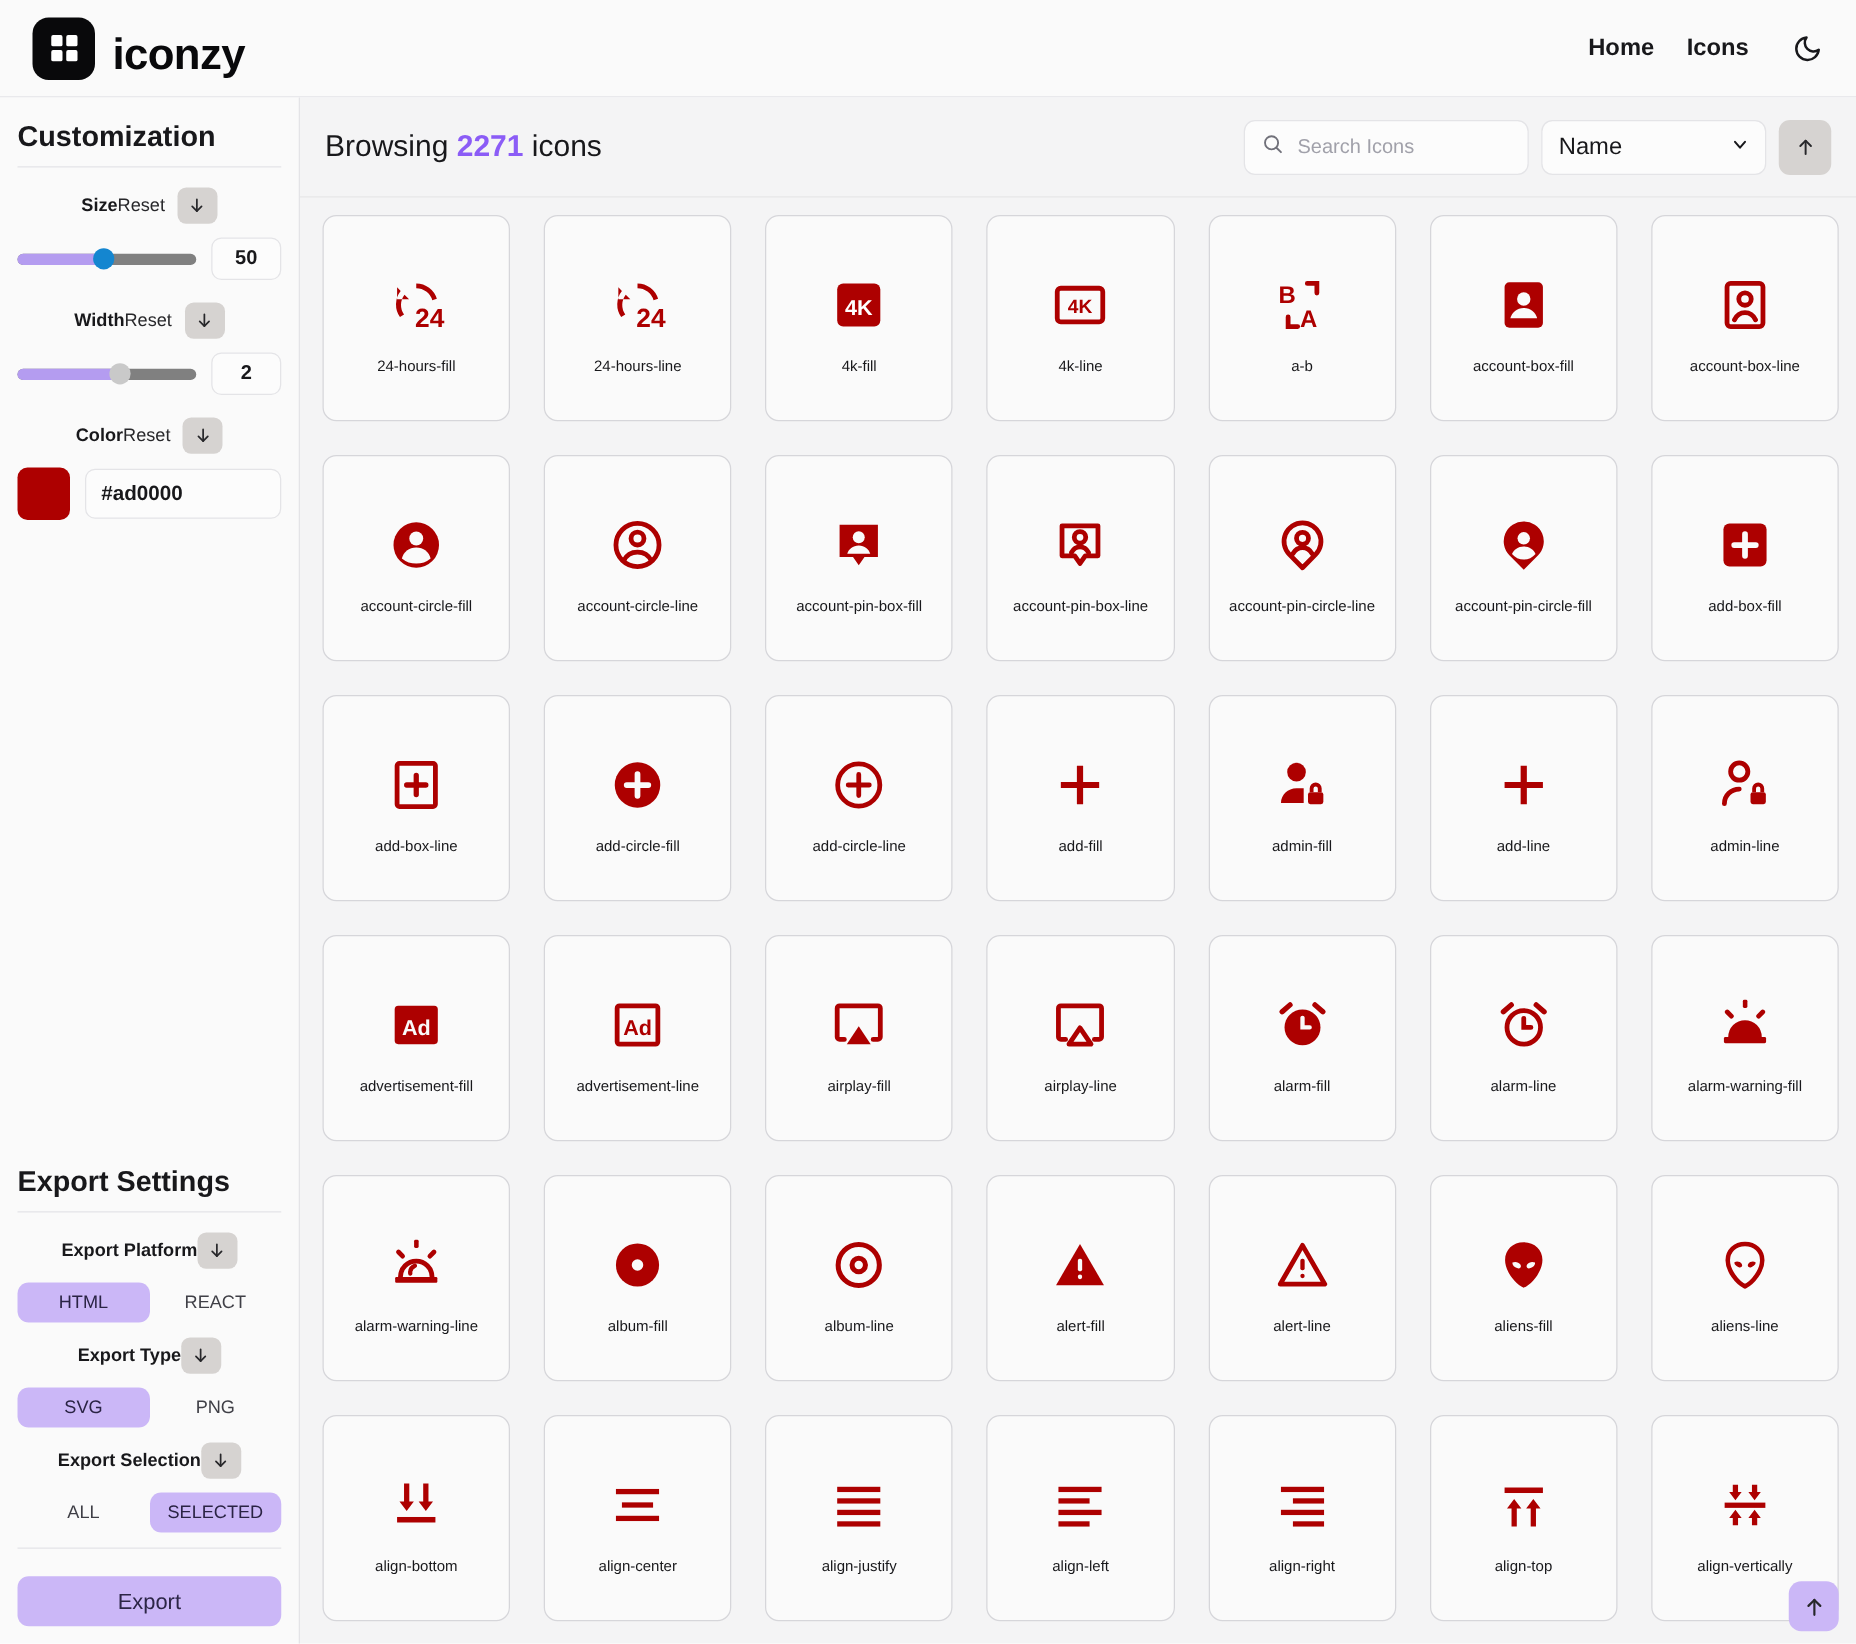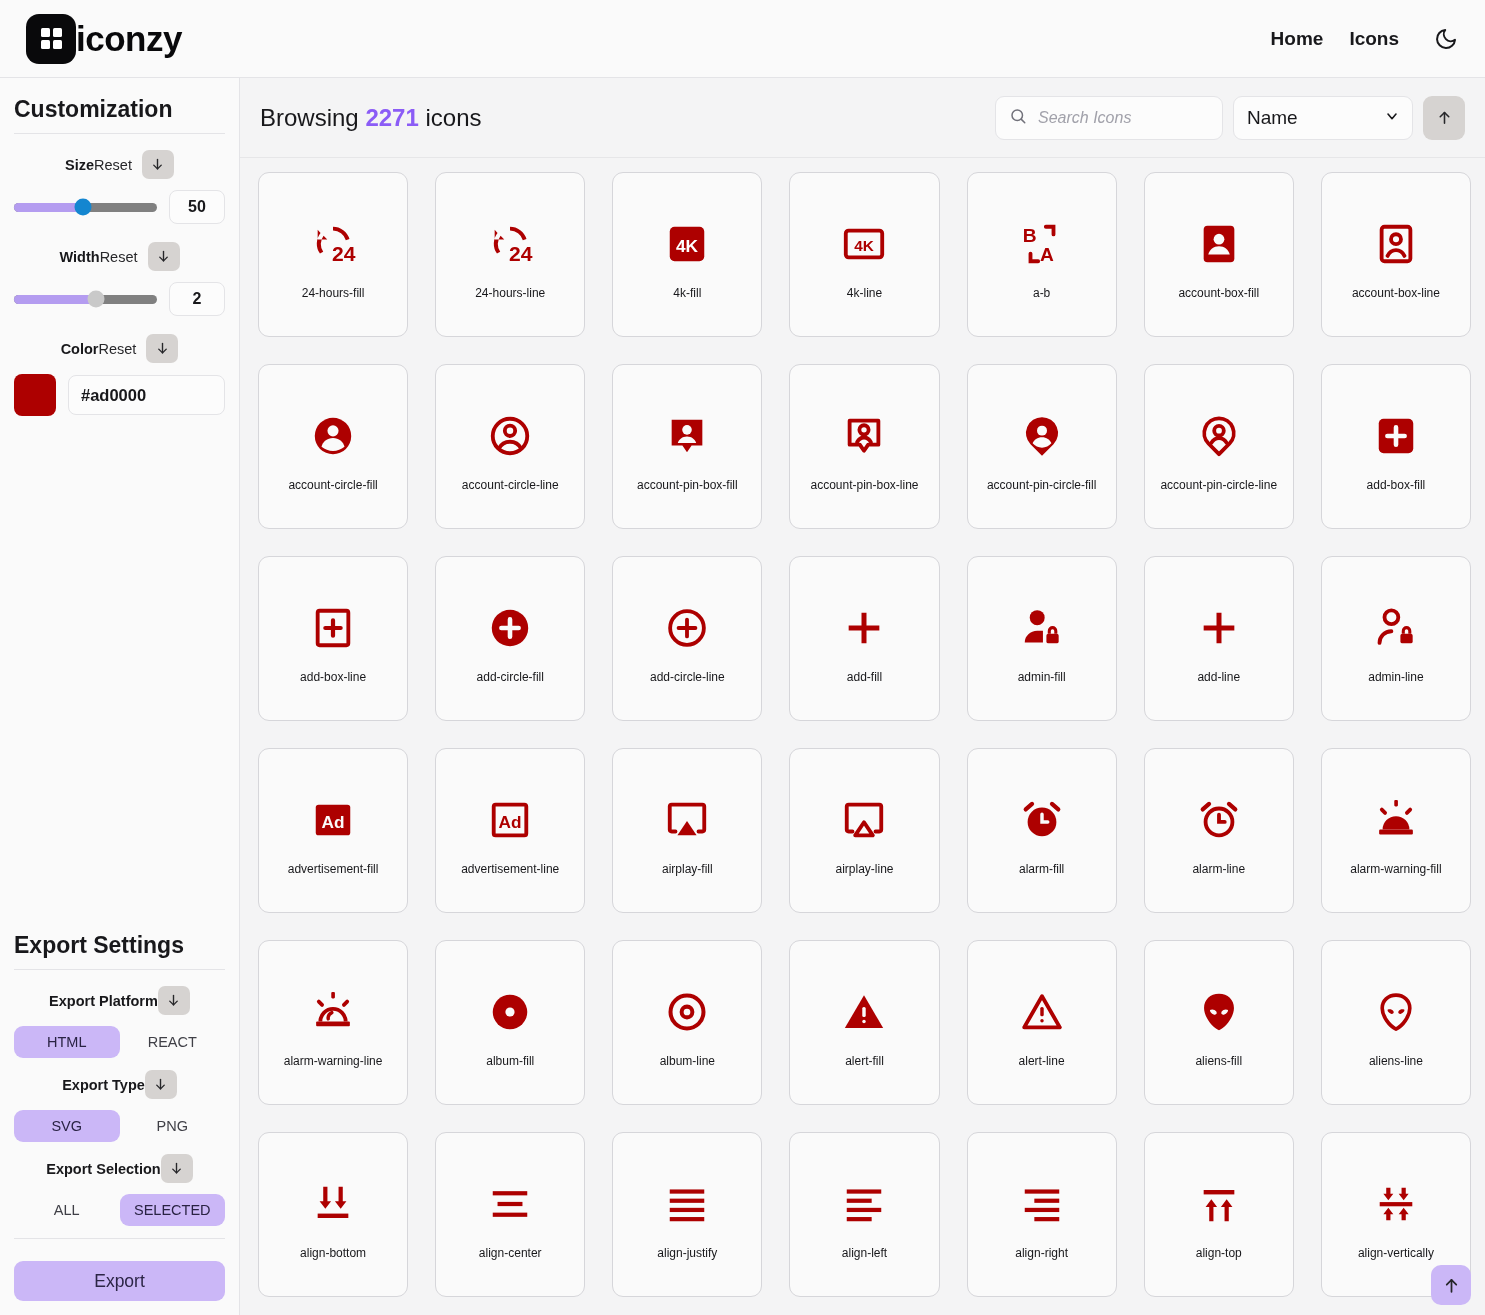--- a/index.html
+++ b/index.html
@@ -19,21 +19,21 @@
   
   .header {
     height: 78px;
     min-height: 78px;
     background: #fafafa;
     border-bottom: 1px solid #e4e4e7;
     display: flex; align-items: center;
     justify-content: space-between;
     padding: 0 24px 0 26px;
   }
-  .brand { display: flex; align-items: center; }
+  .brand { display: flex; align-items: flex-end; gap: 14px; }
   .brand-mark {
     width: 50px; height: 50px;
     background: #09090b;
     border-radius: 13px;
     display: flex; align-items: center; justify-content: center;
   }
   .brand-mark .g {
     display: grid;
     grid-template-columns: 9px 9px;
     grid-template-rows: 9px 9px;
@@ -154,21 +154,21 @@
   .browsing .count { color: #8b5cf6; font-weight: 700; }
   .top-controls { display: flex; align-items: center; gap: 10px; }
   .search-wrap {
     width: 228px; height: 44px;
     background: #fcfcfc; border: 1px solid #e4e4e7; border-radius: 9px;
     display: flex; align-items: center; gap: 9px; padding: 0 13px;
   }
   .search-wrap input {
     border: none; outline: none; background: transparent;
     font-family: "Liberation Sans", sans-serif;
-    font-size: 16px; color: #18181b; width: 100%; font-style: italic;
+    font-size: 16px; color: #18181b; width: 100%;
   }
   .search-wrap input::placeholder { color: #a1a1aa; }
   .select-wrap {
     position: relative; width: 180px; height: 44px;
     background: #fcfcfc; border: 1px solid #e4e4e7; border-radius: 9px;
     display: flex; align-items: center; padding: 0 13px;
   }
   .select-wrap .val { font-size: 19px; color: #18181b; }
   .select-wrap .chev { position: absolute; right: 12px; top: 50%; transform: translateY(-50%); }
   .sort-btn {
@@ -490,36 +490,36 @@
                   <path d="M4.5 4h15v12.5h-5.3L12 19.7l-2.2-3.2H4.5z" fill="none" stroke="#ad0000" stroke-width="2" stroke-linejoin="round"></path>
                   <circle cx="12" cy="8.8" r="2.4" fill="none" stroke="#ad0000" stroke-width="2"></circle>
                   <path d="M8.4 15.2c.8-1.5 2.1-2.4 3.6-2.4s2.8.9 3.6 2.4" fill="none" stroke="#ad0000" stroke-width="2" stroke-linecap="round"></path>
                 </svg>
               </div>
               <div class="nm">account-pin-box-line</div>
             </div>
             <div class="card">
               <div class="ico">
                 <svg width="46" height="46" viewBox="0 0 24 24">
+                  <path d="M12 2.8a7.7 7.7 0 0 0-5.5 13.1L12 21.5l5.5-5.6A7.7 7.7 0 0 0 12 2.8z" fill="none" stroke="#ad0000" stroke-width="2" stroke-linejoin="round"></path>
+                  <circle cx="12" cy="9.2" r="2.5" fill="none" stroke="#ad0000" stroke-width="2"></circle>
+                  <path d="M8 15.6c.9-1.6 2.3-2.5 4-2.5s3.1.9 4 2.5" fill="none" stroke="#ad0000" stroke-width="2" stroke-linecap="round"></path>
+                </svg>
+              </div>
+              <div class="nm">account-pin-circle-line</div>
+            </div>
+            <div class="card">
+              <div class="ico">
+                <svg width="46" height="46" viewBox="0 0 24 24">
                   <path d="M12 2.2a8.3 8.3 0 0 0-6 14.1L12 22.3l6-6a8.3 8.3 0 0 0-6-14.1z" fill="#ad0000"></path>
                   <circle cx="12" cy="9.2" r="2.6" fill="#fafafa"></circle>
                   <path d="M12 12.6c-2.3 0-4.2 1.3-4.9 3.2a6.4 6.4 0 0 0 9.8 0c-.7-1.9-2.6-3.2-4.9-3.2z" fill="#fafafa"></path>
                 </svg>
               </div>
               <div class="nm">account-pin-circle-fill</div>
-            </div>
-            <div class="card">
-              <div class="ico">
-                <svg width="46" height="46" viewBox="0 0 24 24">
-                  <path d="M12 2.8a7.7 7.7 0 0 0-5.5 13.1L12 21.5l5.5-5.6A7.7 7.7 0 0 0 12 2.8z" fill="none" stroke="#ad0000" stroke-width="2" stroke-linejoin="round"></path>
-                  <circle cx="12" cy="9.2" r="2.5" fill="none" stroke="#ad0000" stroke-width="2"></circle>
-                  <path d="M8 15.6c.9-1.6 2.3-2.5 4-2.5s3.1.9 4 2.5" fill="none" stroke="#ad0000" stroke-width="2" stroke-linecap="round"></path>
-                </svg>
-              </div>
-              <div class="nm">account-pin-circle-line</div>
             </div>
             <div class="card">
               <div class="ico">
                 <svg width="46" height="46" viewBox="0 0 24 24">
                   <rect x="3" y="3" width="18" height="18" rx="2.5" fill="#ad0000"></rect>
                   <path d="M12 7.5v9M7.5 12h9" stroke="#fafafa" stroke-width="2.4" stroke-linecap="round"></path>
                 </svg>
               </div>
               <div class="nm">add-box-fill</div>
             </div>

